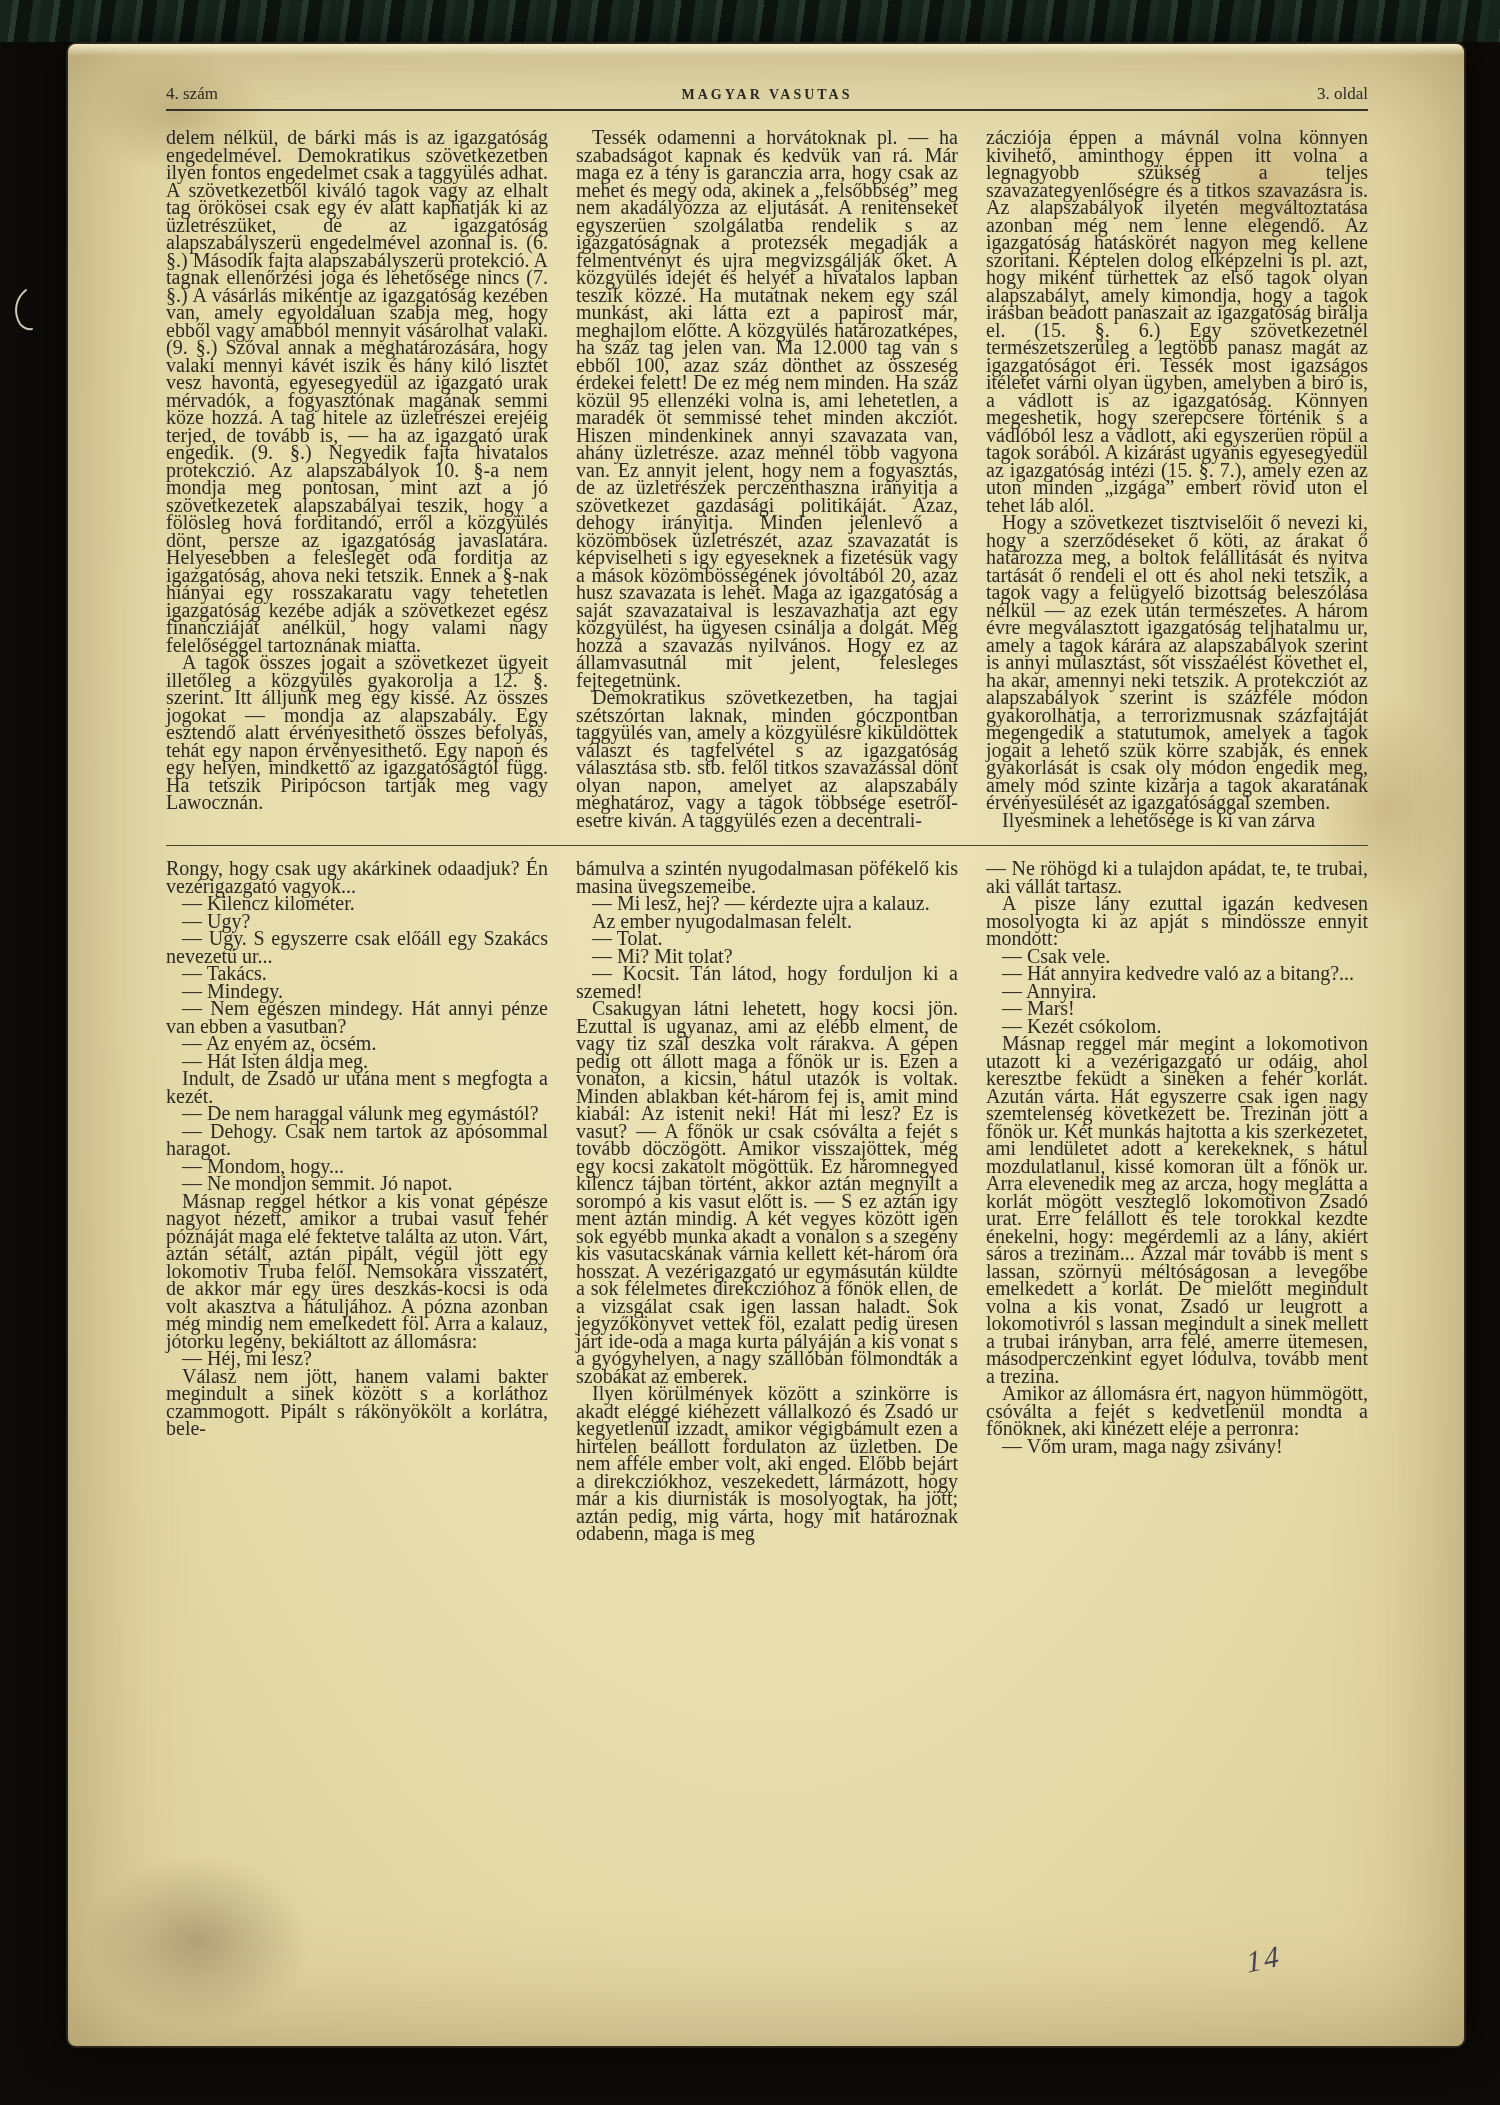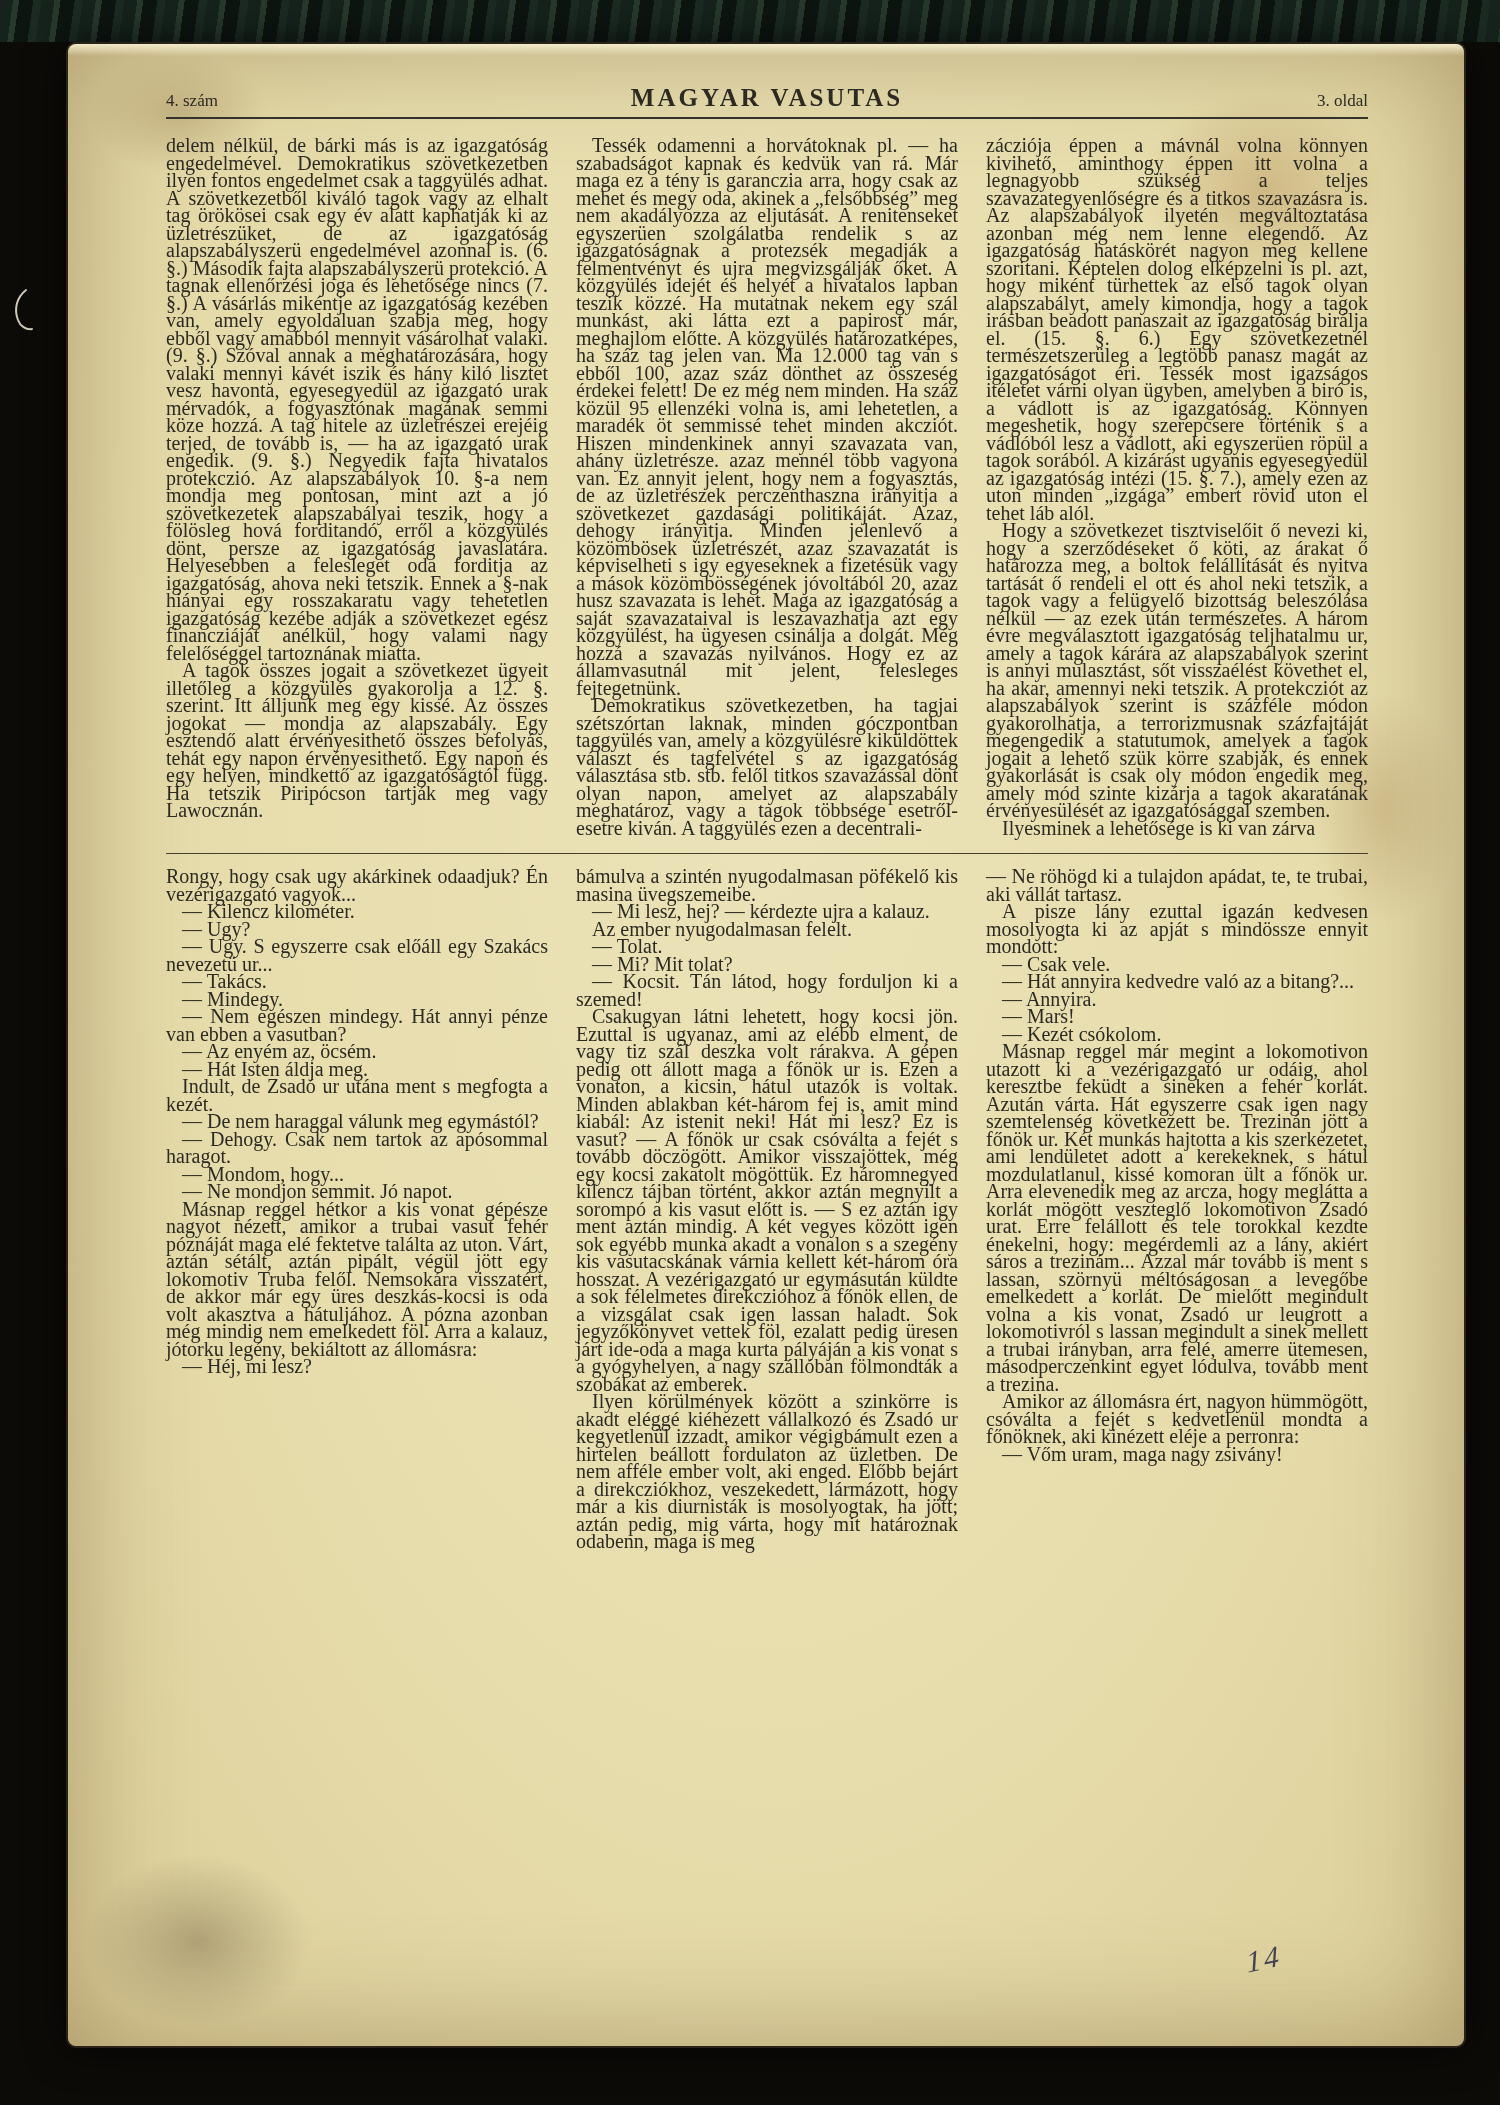--- a/index.html
+++ b/index.html
@@ -20,21 +20,21 @@
         background:radial-gradient(closest-side,rgba(152,107,47,.30),rgba(152,107,47,0) 72%);}
   .stain.rm{right:-30px;top:600px;width:220px;height:330px;
         background:radial-gradient(closest-side,rgba(140,100,50,.24),rgba(140,100,50,0) 70%);}
   .stain.bl{left:-20px;bottom:-10px;width:300px;height:230px;
         background:radial-gradient(closest-side,rgba(70,52,28,.30),rgba(70,52,28,0) 75%);}
   .stain.tl{left:-10px;top:-10px;width:240px;height:160px;
         background:radial-gradient(closest-side,rgba(120,90,45,.25),rgba(120,90,45,0) 75%);}
   .content{position:relative;margin:40px 96px 0 58px;color:#2c2a23;}
   .masthead{display:grid;grid-template-columns:1fr auto 1fr;align-items:baseline;font-size:17px;}
   .masthead .issue{justify-self:start;}
-  .masthead .title{font-weight:bold;font-size:25px;letter-spacing:3px;}
+  .masthead .title{font-weight:bold;font-size:14px;letter-spacing:3px;}
   .masthead .pagenum{justify-self:end;}
   .rule{border-top:2.5px solid #35322b;margin-top:5px;}
   .rule.mid{border-top:1.5px solid #45412f;margin:16px 0 14px 0;}
   .cols{display:flex;gap:28px;margin-top:18px;}
   .cols.bottom{margin-top:0;align-items:flex-start;}
   .col{flex:1;min-width:0;font-size:20px;line-height:17.5px;text-align:justify;}
   .col p{margin:0;text-indent:16px;}
   .col.cont p:first-child{text-indent:0;}
   .handwritten{position:absolute;left:1178px;top:1898px;font-size:30px;color:#474452;
         font-style:italic;transform:rotate(-12deg) skewX(-6deg);letter-spacing:3px;}
@@ -95,20 +95,21 @@
             <p>— Nem egészen mindegy. Hát annyi pénze van ebben a vasutban?</p>
             <p>— Az enyém az, öcsém.</p>
             <p>— Hát Isten áldja meg.</p>
             <p>Indult, de Zsadó ur utána ment s megfogta a kezét.</p>
             <p>— De nem haraggal válunk meg egymástól?</p>
             <p>— Dehogy. Csak nem tartok az apósommal haragot.</p>
             <p>— Mondom, hogy...</p>
             <p>— Ne mondjon semmit. Jó napot.</p>
             <p>Másnap reggel hétkor a kis vonat gépésze nagyot nézett, amikor a trubai vasut fehér póznáját maga elé fektetve találta az uton. Várt, aztán sétált, aztán pipált, végül jött egy lokomotiv Truba felől. Nemsokára visszatért, de akkor már egy üres deszkás-kocsi is oda volt akasztva a hátuljához. A pózna azonban még mindig nem emelkedett föl. Arra a kalauz, jótorku legény, bekiáltott az állomásra:</p>
             <p>— Héj, mi lesz?</p>
+            <p>Válasz nem jött, hanem valami bakter megindult a sinek között s a korláthoz czammogott. Pipált s rákönyökölt a korlátra, bele-</p>
           </div>
         <div class="col cont">
             <p>bámulva a szintén nyugodalmasan pöfékelő kis masina üvegszemeibe.</p>
             <p>— Mi lesz, hej? — kérdezte ujra a kalauz.</p>
             <p>Az ember nyugodalmasan felelt.</p>
             <p>— Tolat.</p>
             <p>— Mi? Mit tolat?</p>
             <p>— Kocsit. Tán látod, hogy forduljon ki a szemed!</p>
             <p>Csakugyan látni lehetett, hogy kocsi jön. Ezuttal is ugyanaz, ami az elébb elment, de vagy tiz szál deszka volt rárakva. A gépen pedig ott állott maga a főnök ur is. Ezen a vonaton, a kicsin, hátul utazók is voltak. Minden ablakban két-három fej is, amit mind kiabál: Az istenit neki! Hát mi lesz? Ez is vasut? — A főnök ur csak csóválta a fejét s tovább döczögött. Amikor visszajöttek, még egy kocsi zakatolt mögöttük. Ez háromnegyed kilencz tájban történt, akkor aztán megnyilt a sorompó a kis vasut előtt is. — S ez aztán igy ment aztán mindig. A két vegyes között igen sok egyébb munka akadt a vonalon s a szegény kis vasutacskának várnia kellett két-három óra hosszat. A vezérigazgató ur egymásután küldte a sok félelmetes direkczióhoz a főnök ellen, de a vizsgálat csak igen lassan haladt. Sok jegyzőkönyvet vettek föl, ezalatt pedig üresen járt ide-oda a maga kurta pályáján a kis vonat s a gyógyhelyen, a nagy szállóban fölmondták a szobákat az emberek.</p>
             <p>Ilyen körülmények között a szinkörre is akadt eléggé kiéhezett vállalkozó és Zsadó ur kegyetlenül izzadt, amikor végigbámult ezen a hirtelen beállott fordulaton az üzletben. De nem afféle ember volt, aki enged. Előbb bejárt a direkcziókhoz, veszekedett, lármázott, hogy már a kis diurnisták is mosolyogtak, ha jött; aztán pedig, mig várta, hogy mit határoznak odabenn, maga is meg</p>

